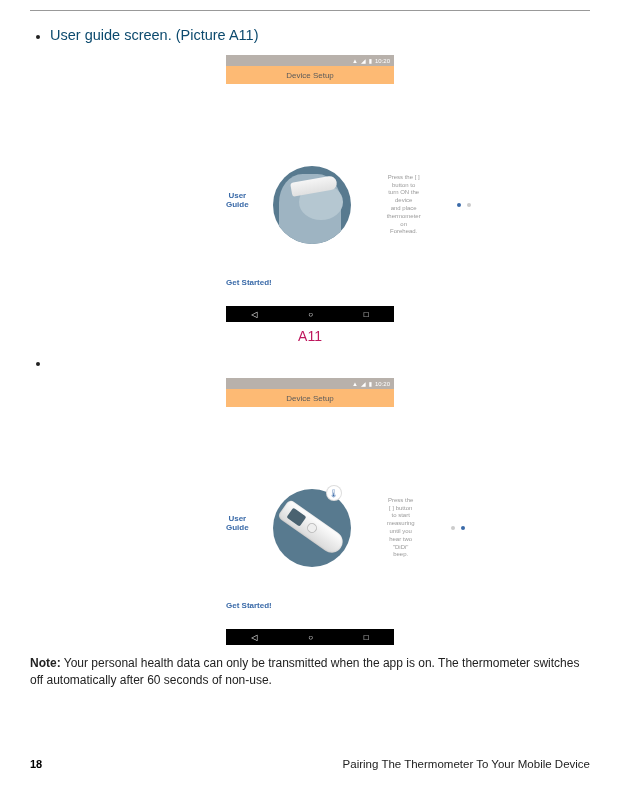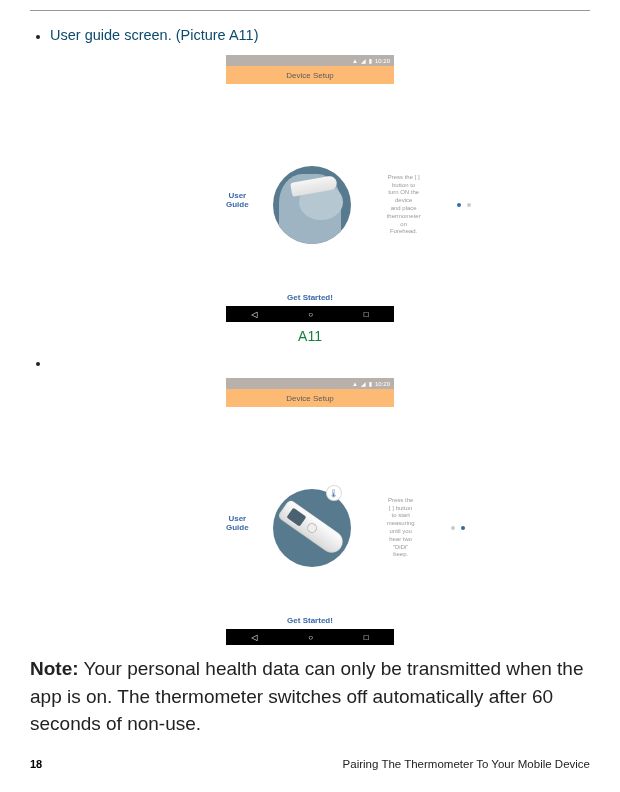--- a/index.html
+++ b/index.html
@@ -20,21 +20,21 @@
     align-items: flex-start;
     margin-bottom: 12px;
     font-size: 14.5px;
     color: #0c4a6e;
   }
   .bullet-dot {
     width: 4px; height: 4px; background:#222; border-radius:50%;
     margin: 8px 10px 0 6px; flex-shrink:0;
   }
   .fig-wrap { text-align:center; margin-bottom:10px; }
-  .fig-label { font-size:14px; color:#15803d; margin-top:6px; }
+  .fig-label { font-size:14px; color:#be185d; margin-top:6px; }
 
   .phone {
     width: 168px;
     height: 267px;
     margin: 0 auto;
     background: #000;
     display:flex; flex-direction:column;
     position:relative;
   }
   .statusbar {
@@ -82,21 +82,21 @@
     text-align:center;
     line-height:1.3;
     padding: 0 12px;
     white-space: pre-line;
   }
   .dots { margin-top:10px; display:flex; gap:6px; }
   .dot { width:4px; height:4px; border-radius:50%; background:#ccc; }
   .dot.active { background:#3a6aa8; }
   .get-started {
     color:#3a6aa8; font-size:8px; font-weight:bold;
-    position:absolute; bottom:4px; left:0; right:0; text-align:center;
+    position:absolute; bottom:19px; left:0; right:0; text-align:left;
   }
   .navbar {
     height:16px; background:#000;
     display:flex; align-items:center; justify-content:space-around;
     color:#fff; font-size:8px;
   }
 
   
   .face {
     position:absolute; left:6px; bottom:-2px;
@@ -138,21 +138,21 @@
   .therm2-screen {
     position:absolute; left:8px; top:5px;
     width:16px; height:12px; background:#4a6270; border-radius:2px;
   }
   .therm2-btn {
     position:absolute; left:30px; top:6px;
     width:10px; height:10px; border-radius:50%;
     background:#eee; border:1px solid #bbb;
   }
 
-  .note { font-size:19px; color:#222; line-height:1.45; margin-top:0; }
+  .note { font-size:12px; color:#222; line-height:1.45; margin-top:0; }
   .note-label { font-weight:bold; }
 
   .footer {
     position:absolute; left:30px; right:30px; bottom:22px;
     display:flex; justify-content:space-between; align-items:center;
     font-size:11px;
   }
   .pagenum { font-weight:bold; }
   .footer-title { font-weight:normal; color:#222; font-size:11.5px; }
 </style>

